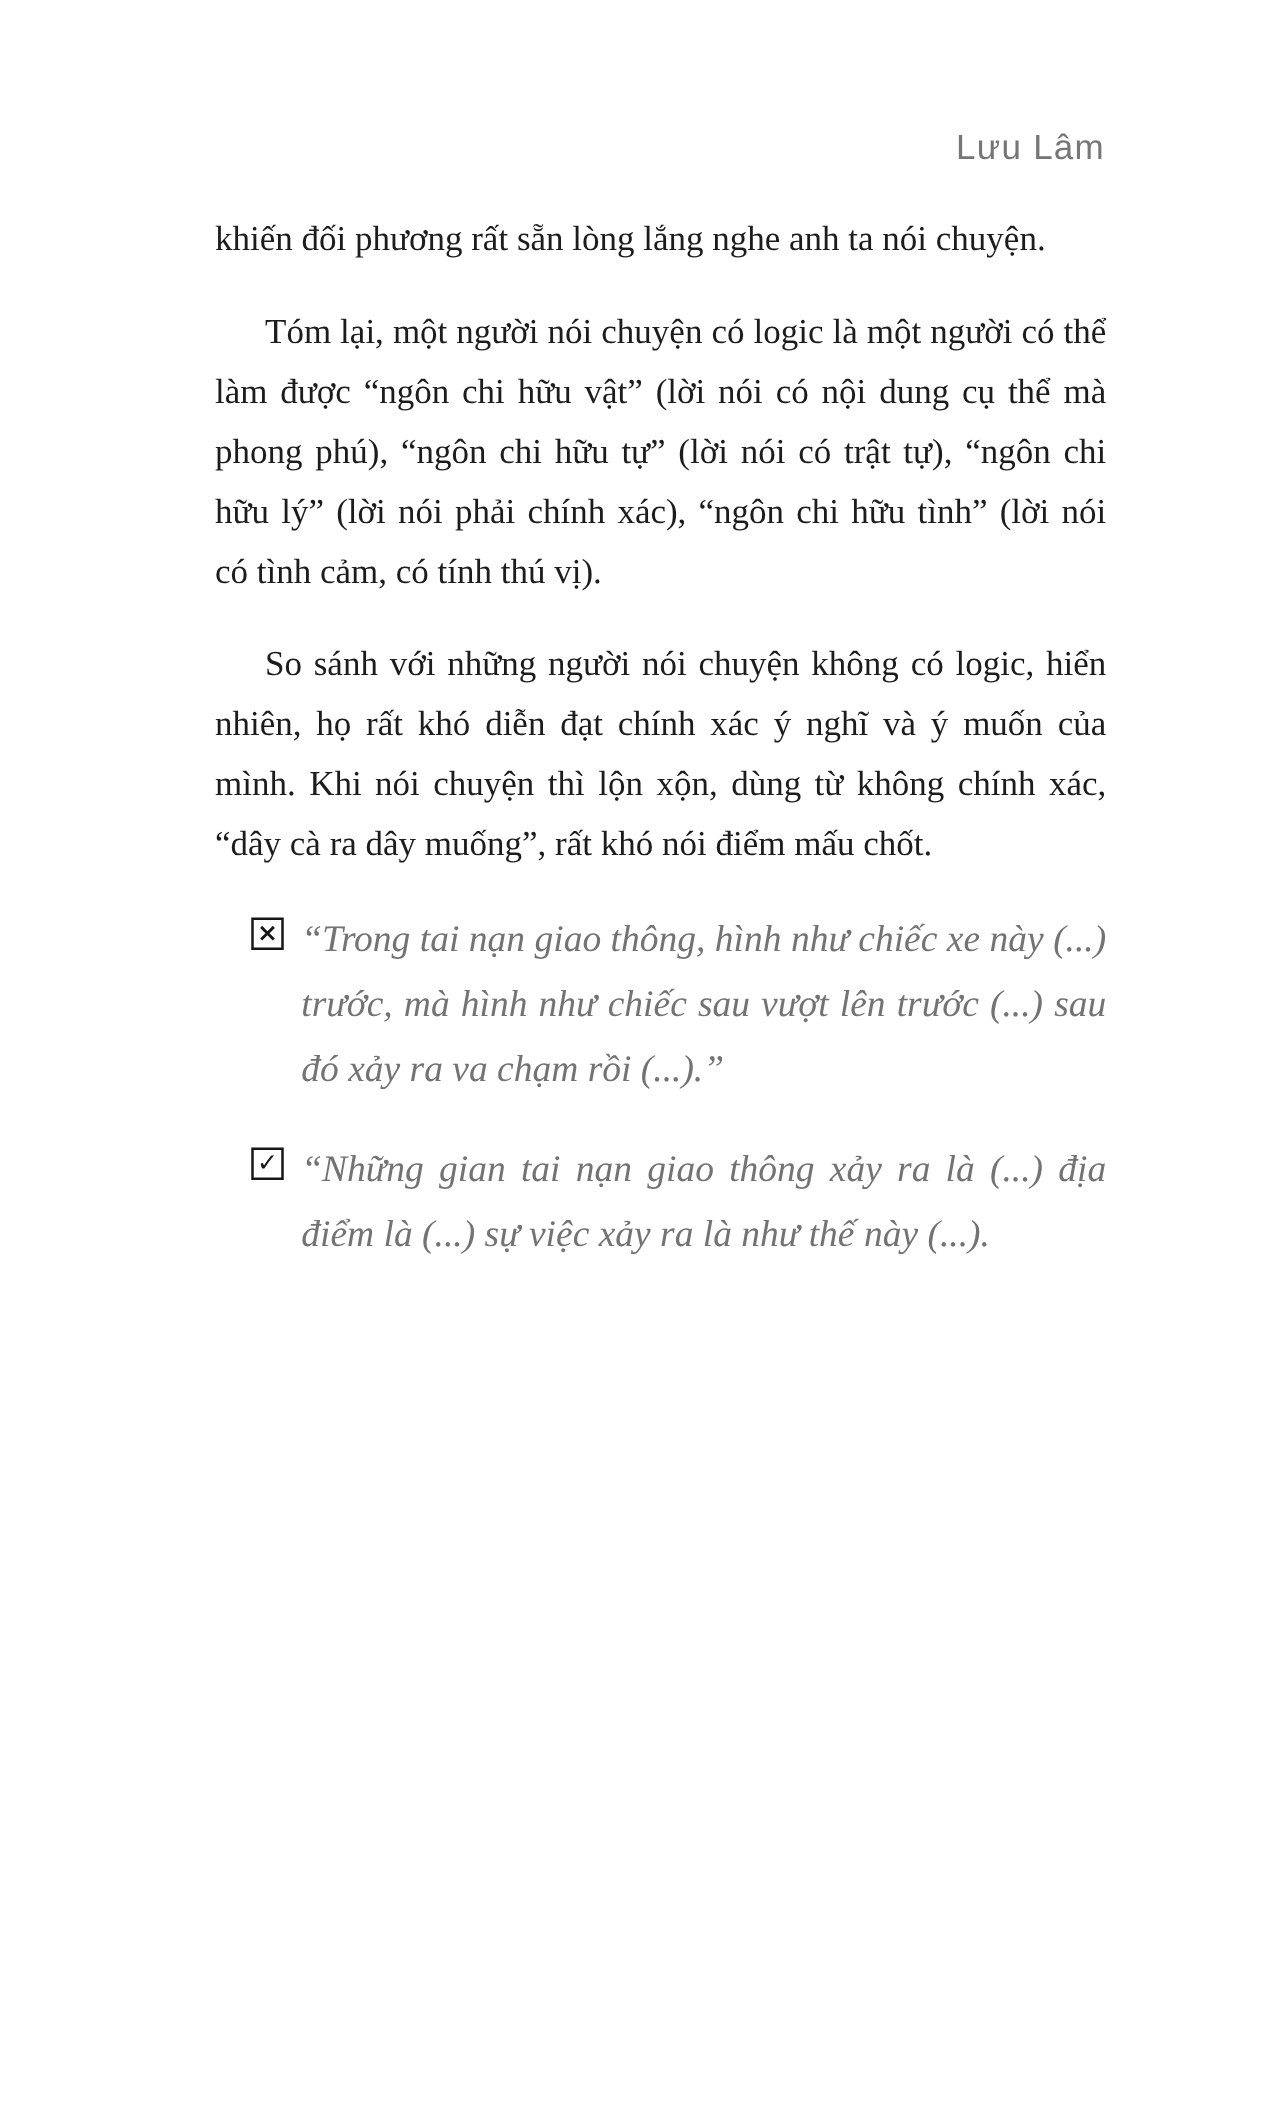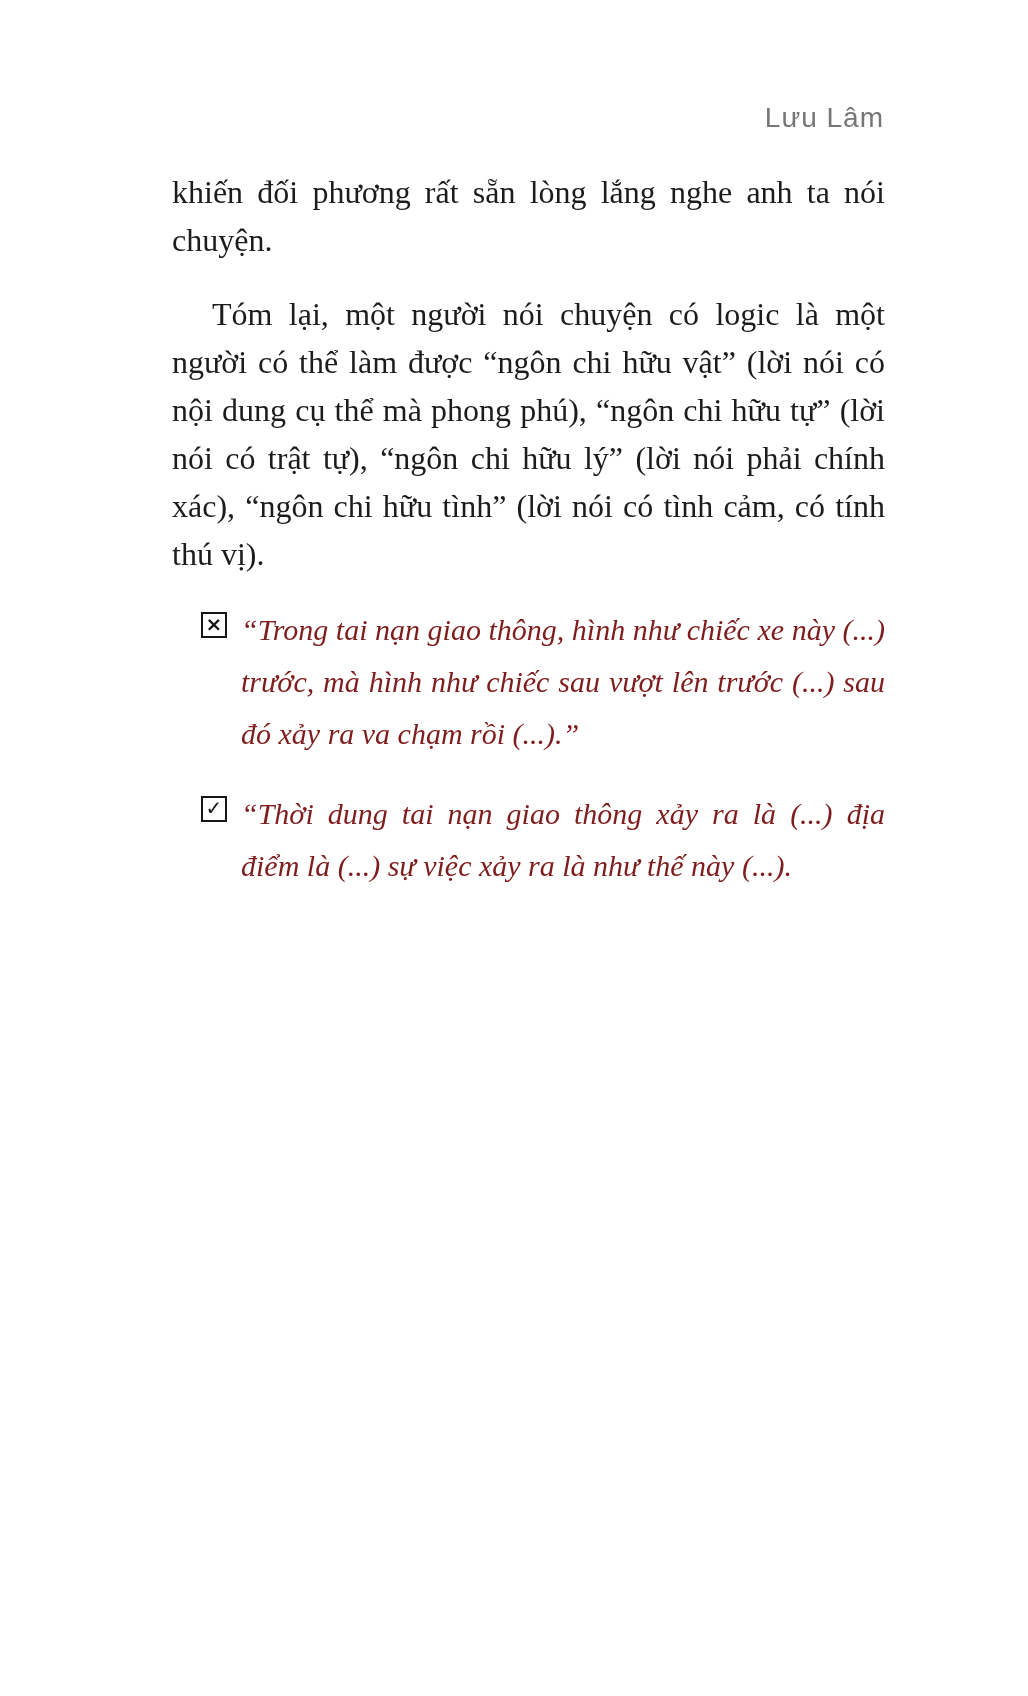--- a/index.html
+++ b/index.html
@@ -26,21 +26,21 @@
     letter-spacing: 1px;
   }
   .content {
     position: absolute;
     left: 172px;
     top: 168px;
     width: 713px;
   }
   .para {
     margin: 0 0 26px 0;
-    font-size: 32px;
+    font-size: 28px;
     line-height: 48px;
     text-align: justify;
     color: #1c1c1c;
   }
   .para.indent {
     text-indent: 40px;
   }
   .example-list {
     margin-top: 6px;
   }
@@ -67,21 +67,21 @@
     line-height: 1;
     color: #161616;
     transform: translateY(-1px);
   }
   .item-text {
     flex: 1 1 auto;
     font-style: italic;
     font-size: 30px;
     line-height: 52px;
     text-align: justify;
-    color: #7f1d1d;
+    color: #737373;
   }
   .footer-marker {
     position: absolute;
     left: 494px;
     top: 1512px;
     width: 110px;
     height: 90px;
   }
   .footer-marker svg {
     display: block;
@@ -93,35 +93,36 @@
 <div class="page">
 
   <div class="running-header">Lưu Lâm</div>
 
   <div class="content">
 
     <p class="para">khiến đối phương rất sẵn lòng lắng nghe anh ta nói chuyện.</p>
 
     <p class="para indent">Tóm lại, một người nói chuyện có logic là một người có thể làm được “ngôn chi hữu vật” (lời nói có nội dung cụ thể mà phong phú), “ngôn chi hữu tự” (lời nói có trật tự), “ngôn chi hữu lý” (lời nói phải chính xác), “ngôn chi hữu tình” (lời nói có tình cảm, có tính thú vị).</p>
 
+    <p class="para indent">So sánh với những người nói chuyện không có logic, hiển nhiên, họ rất khó diễn đạt chính xác ý nghĩ và ý muốn của mình. Khi nói chuyện thì lộn xộn, dùng từ không chính xác, “dây cà ra dây muống”, rất khó nói điểm mấu chốt.</p>
 
 
     <div class="example-list">
 
       <div class="list-item">
         <span class="checkbox">
           <span class="glyph">×</span>
         </span>
         <span class="item-text">“Trong tai nạn giao thông, hình như chiếc xe này (...) trước, mà hình như chiếc sau vượt lên trước (...) sau đó xảy ra va chạm rồi (...).”</span>
       </div>
 
       <div class="list-item">
         <span class="checkbox">
           <span class="glyph">✓</span>
         </span>
-        <span class="item-text">“Thời dung tai nạn giao thông xảy ra là (...) địa điểm là (...) sự việc xảy ra là như thế này (...).</span>
+        <span class="item-text">“Những gian tai nạn giao thông xảy ra là (...) địa điểm là (...) sự việc xảy ra là như thế này (...).</span>
       </div>
 
     </div>
   </div>
 
 
 </div>
 
 </body></html>

